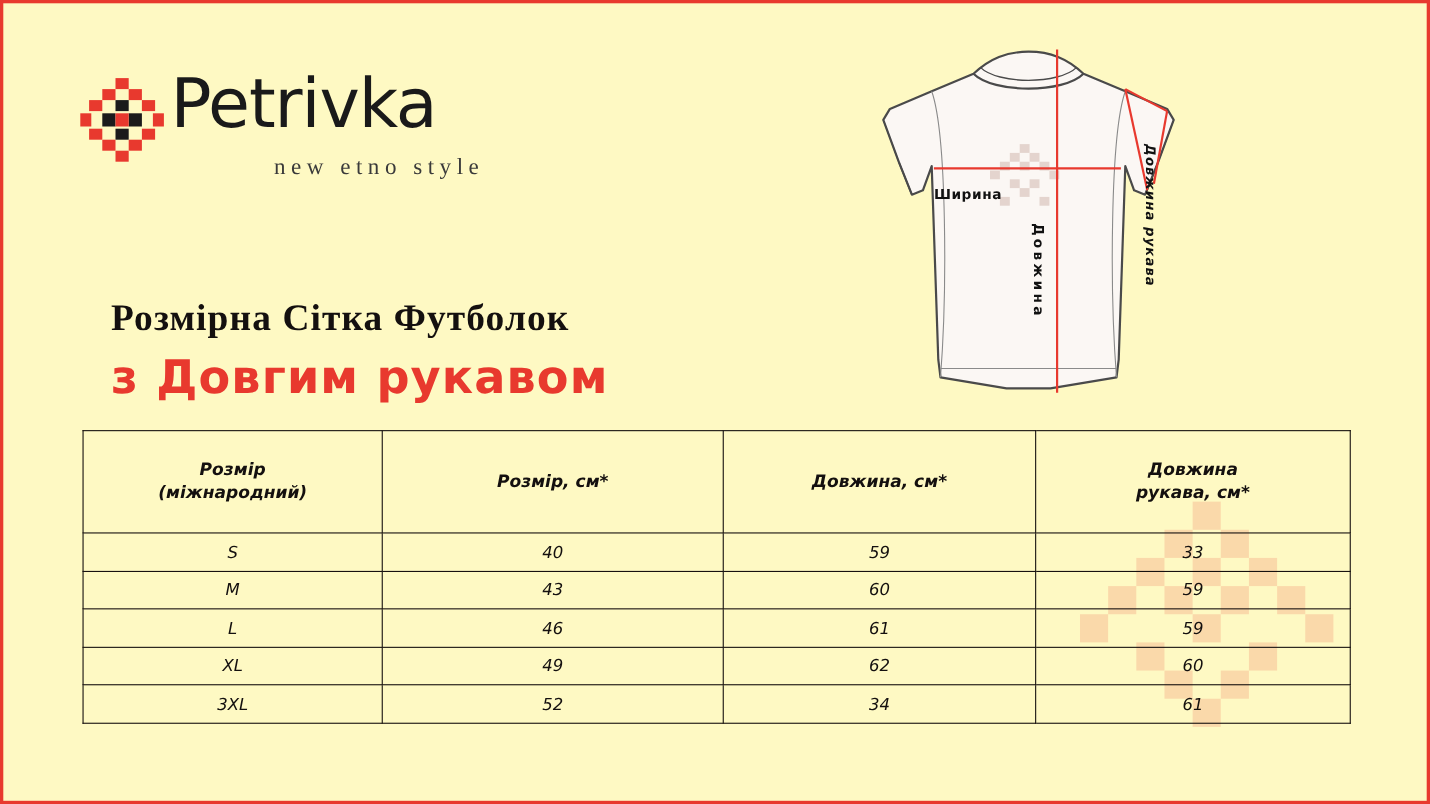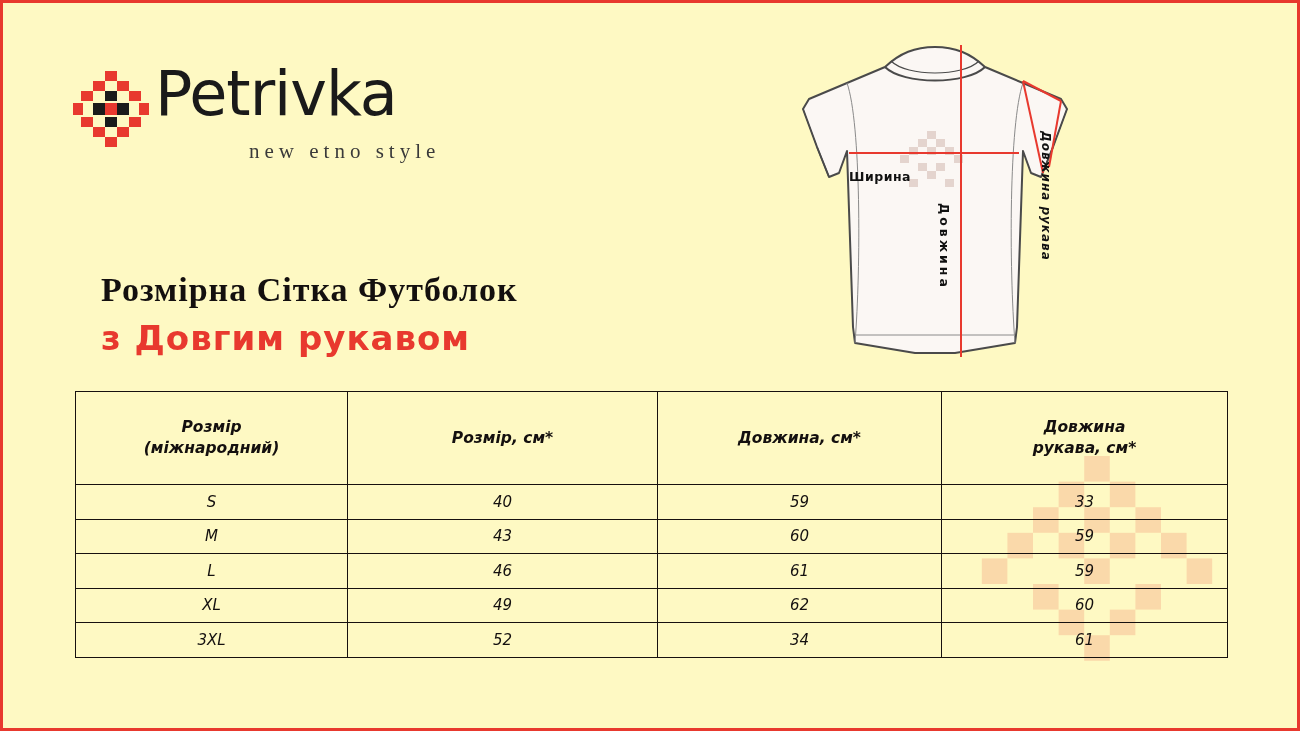--- a/index.html
+++ b/index.html
@@ -79,21 +79,21 @@
     font-weight: bold;
     color: #14100f;
     letter-spacing: 1px;
     white-space: nowrap;
   }
   .title-2 {
     position: absolute;
     left: 98px;
     top: 315px;
     font-family: "DejaVu Sans", sans-serif;
-    font-size: 34px;
+    font-size: 42px;
     font-weight: bold;
     color: #e8392e;
     letter-spacing: 1px;
     white-space: nowrap;
   }
 
   
   .shirt-wrap {
     position: absolute;
     left: 762px;

